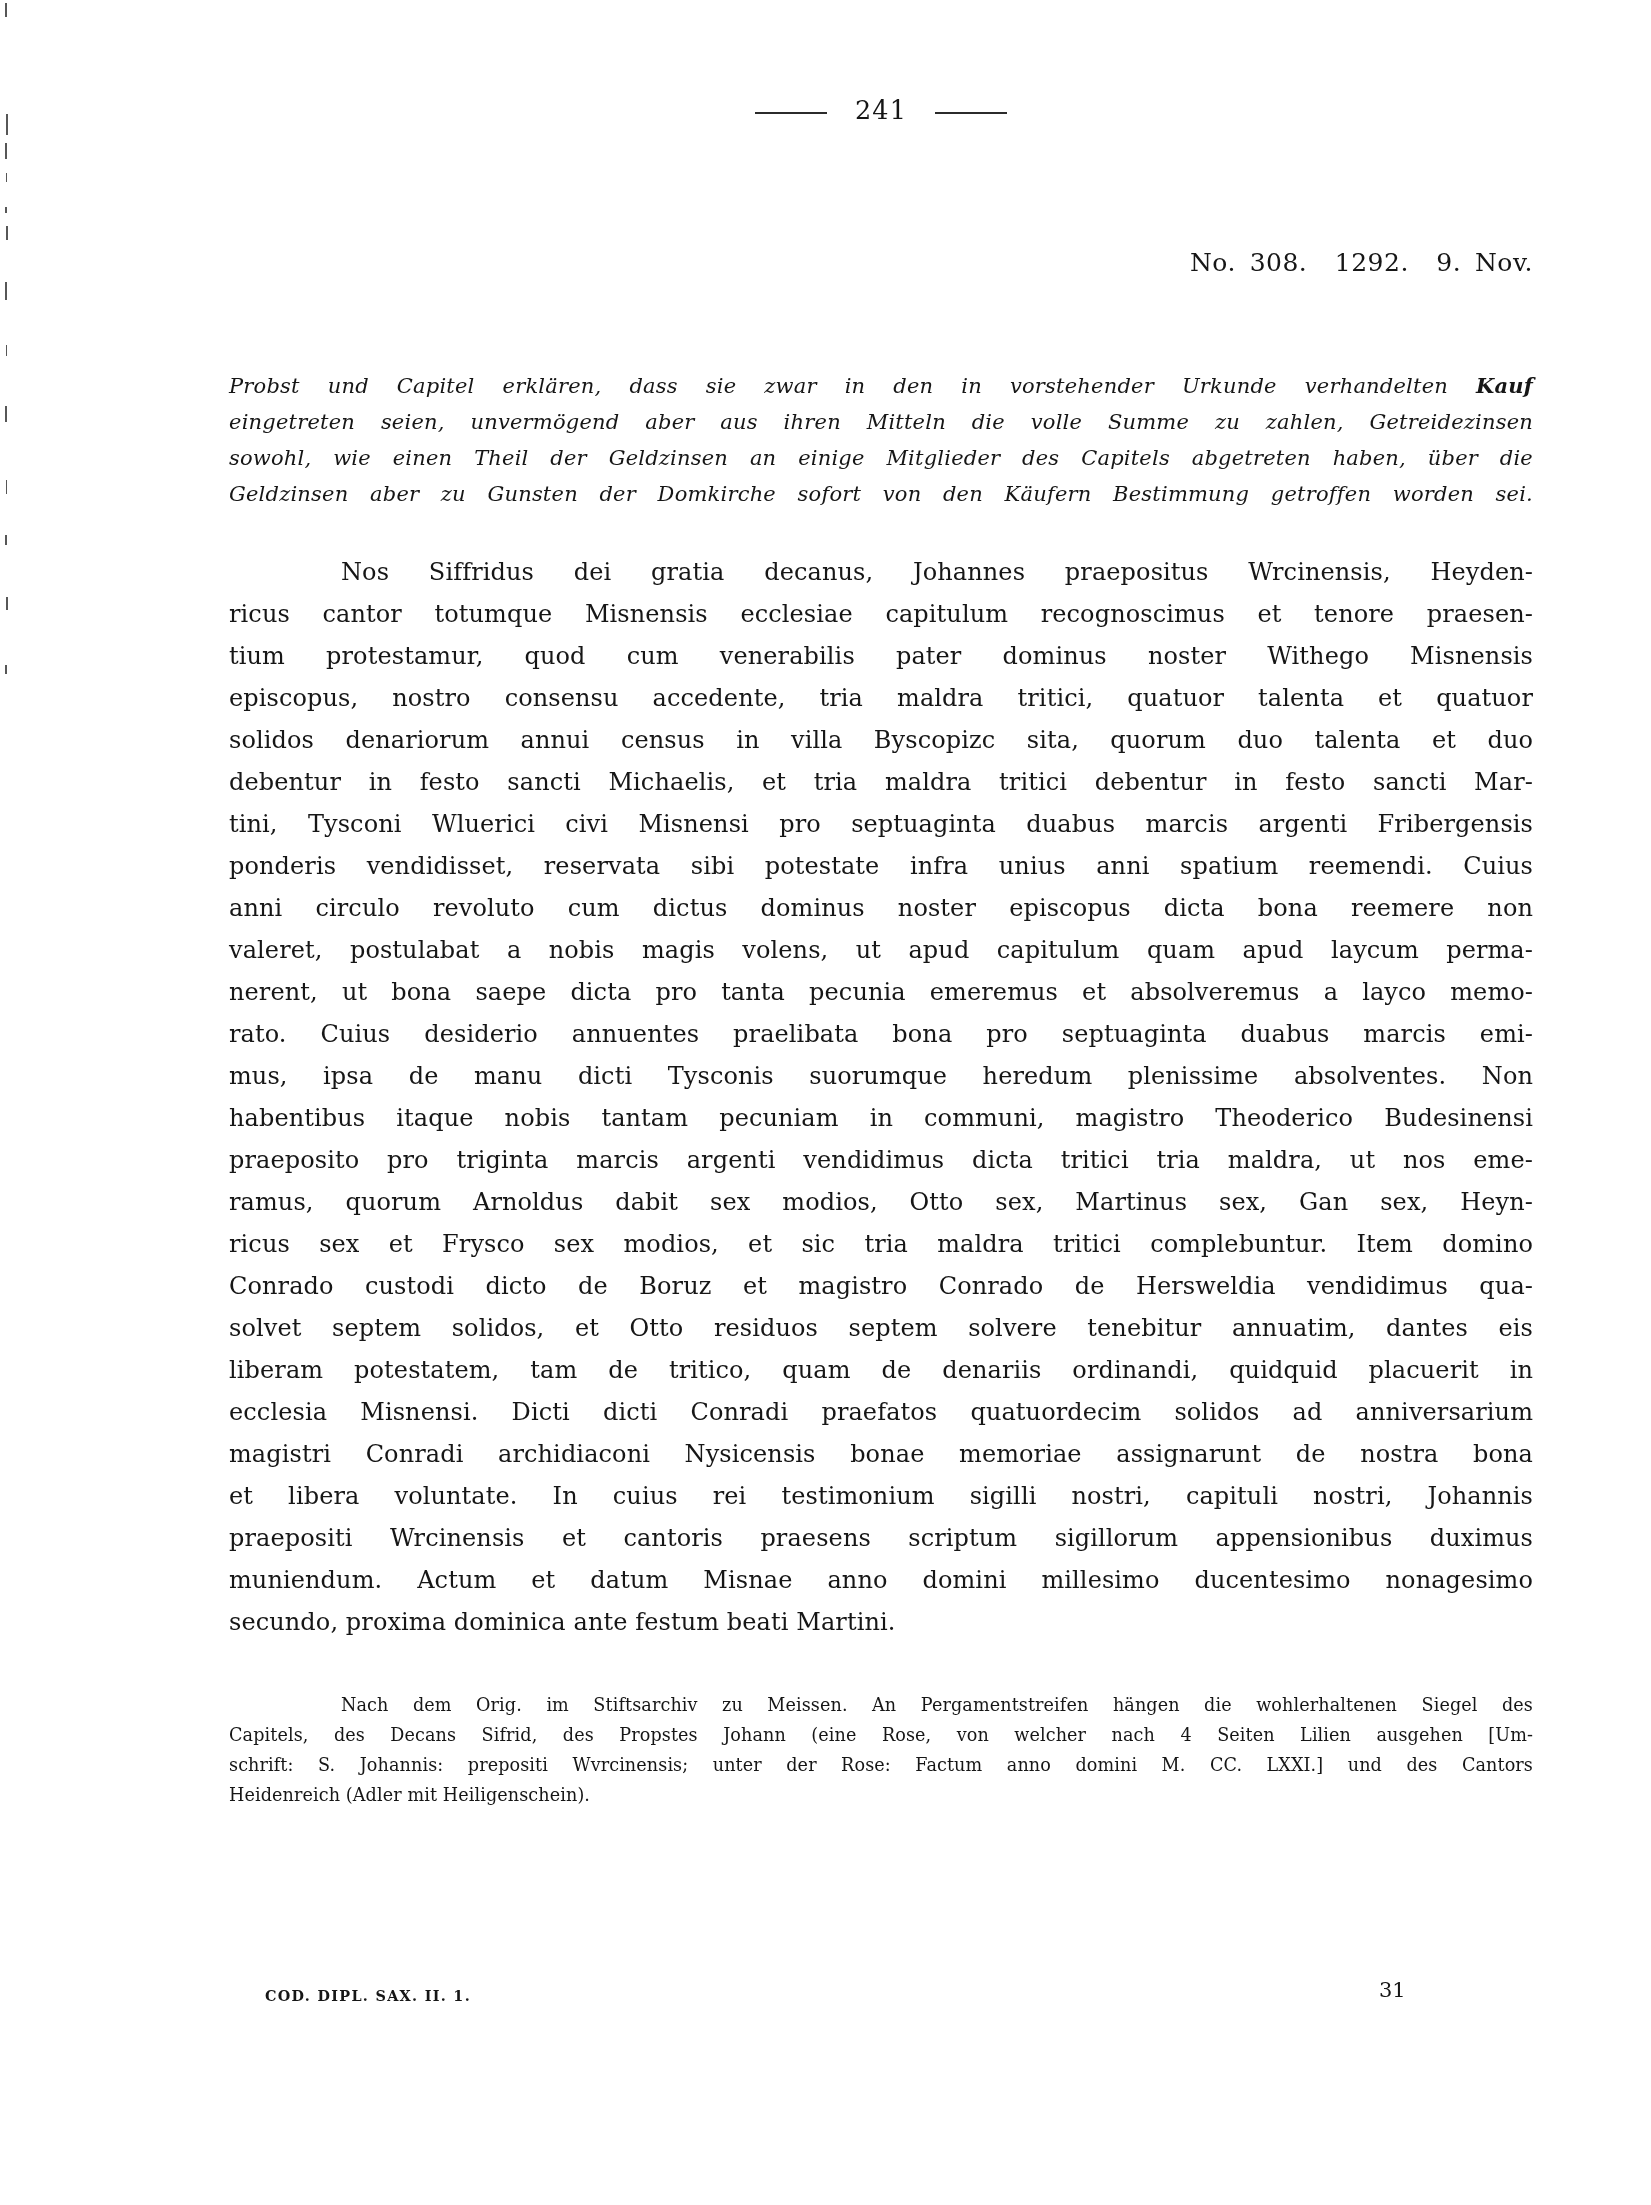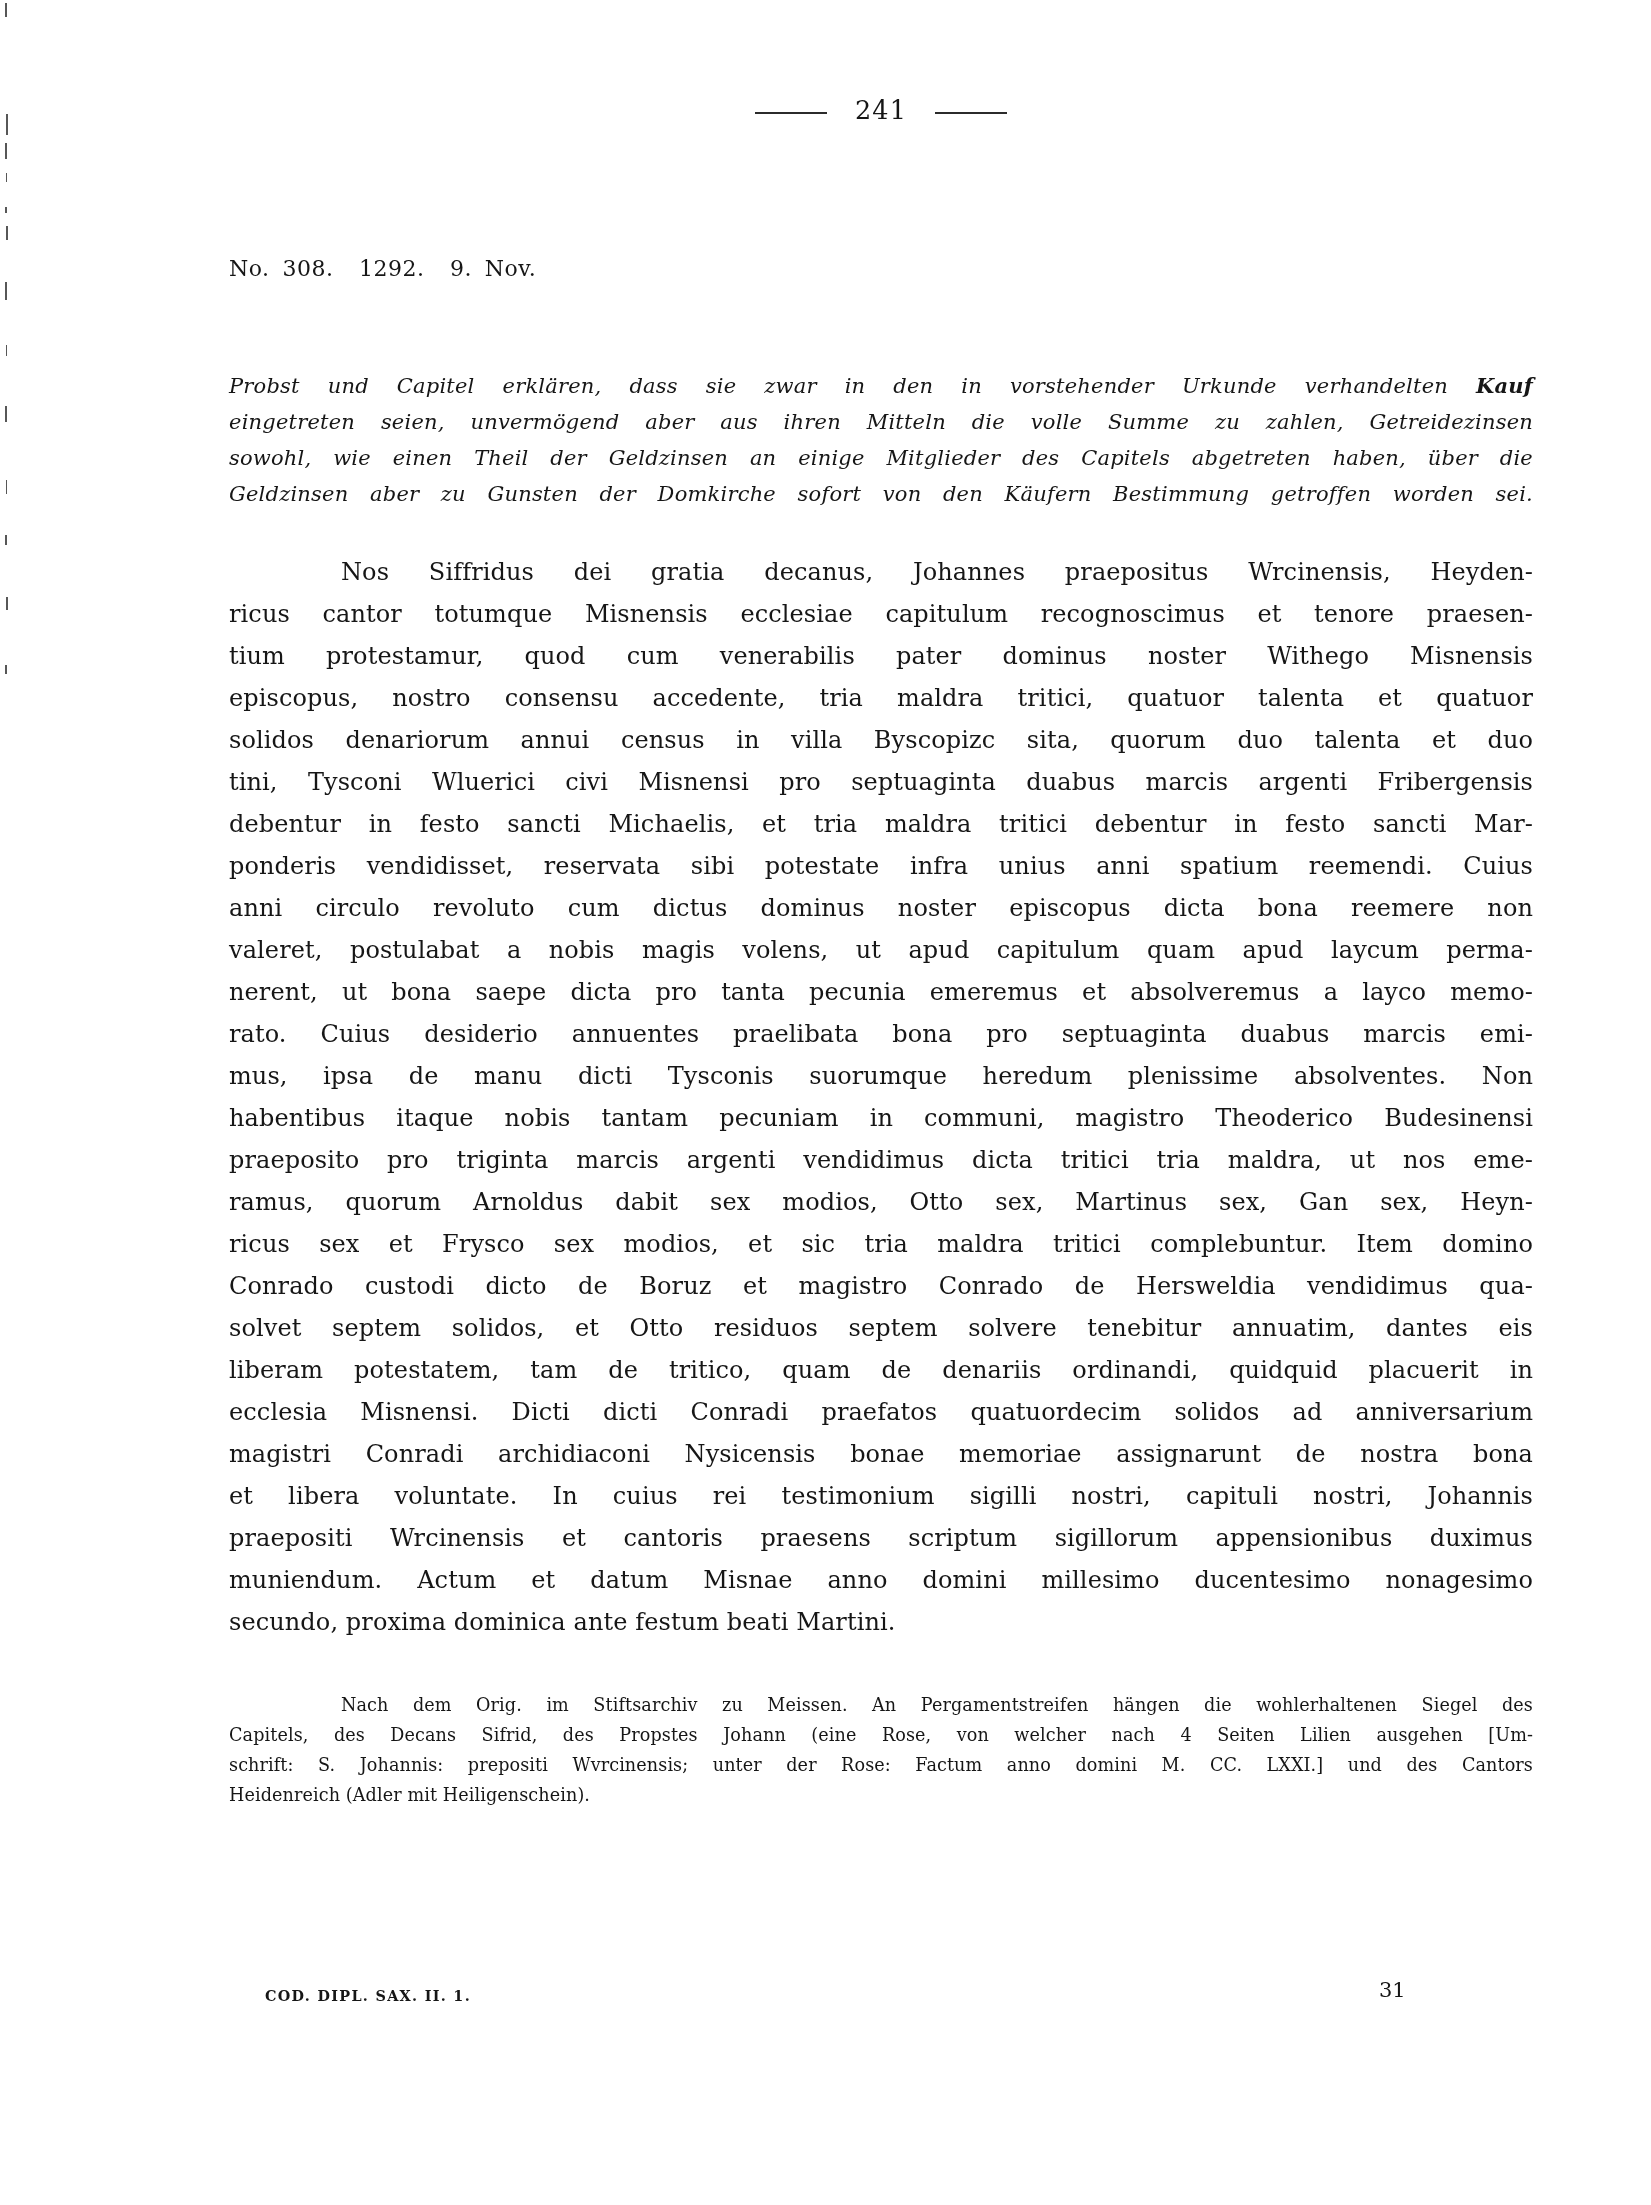--- a/index.html
+++ b/index.html
@@ -18,23 +18,23 @@
     position: absolute;
     top: 97px; left: 229px; width: 1304px;
     display: flex; align-items: center; justify-content: center; gap: 28px;
   }
   .header-rule { width: 72px; height: 2.1px; background: #2b2b2b; margin-top: 5.3px; }
   #page-num { font-size: 25.5px; line-height: 27px; letter-spacing: 1.1px; }
 
   
   #doc-title {
     position: absolute;
-    top: 256px; left: 229px; width: 1304px;
-    text-align: left;
-    font-size: 22px;
+    top: 248px; left: 229px; width: 1304px;
+    text-align: right;
+    font-size: 25px;
     white-space: pre;
     word-spacing: 5.3px;
     letter-spacing: 0.5px;
   }
 
   
   .block { position: absolute; left: 229px; width: 1304px; margin-top: 36px; }
   #summary-block { top: 332px; font-style: italic; font-size: 21px; line-height: 36px; letter-spacing: 0.2px; }
   #body-block    { top: 515px; font-size: 24px; line-height: 42px; letter-spacing: 0.1px; }
   #footnote-block{ top: 1654px; font-size: 17.6px; line-height: 30px; letter-spacing: 0.1px; }
@@ -77,22 +77,22 @@
       <div class="tline"><span>sowohl, wie einen Theil der Geldzinsen an einige Mitglieder des Capitels abgetreten haben, über die</span></div>
       <div class="tline"><span>Geldzinsen aber zu Gunsten der Domkirche sofort von den Käufern Bestimmung getroffen worden sei.</span></div>
     </div>
 
   <div id="body-block" class="block">
       <div class="tline indent"><span>Nos Siffridus dei gratia decanus, Johannes praepositus Wrcinensis, Heyden-</span></div>
       <div class="tline"><span>ricus cantor totumque Misnensis ecclesiae capitulum recognoscimus et tenore praesen-</span></div>
       <div class="tline"><span>tium protestamur, quod cum venerabilis pater dominus noster Withego Misnensis</span></div>
       <div class="tline"><span>episcopus, nostro consensu accedente, tria maldra tritici, quatuor talenta et quatuor</span></div>
       <div class="tline"><span>solidos denariorum annui census in villa Byscopizc sita, quorum duo talenta et duo</span></div>
+      <div class="tline"><span>debentur in festo sancti Michaelis, et tria maldra tritici debentur in festo sancti Mar-</span></div>
       <div class="tline"><span>tini, Tysconi Wluerici civi Misnensi pro septuaginta duabus marcis argenti Fribergensis</span></div>
-      <div class="tline"><span>debentur in festo sancti Michaelis, et tria maldra tritici debentur in festo sancti Mar-</span></div>
       <div class="tline"><span>ponderis vendidisset, reservata sibi potestate infra unius anni spatium reemendi. Cuius</span></div>
       <div class="tline"><span>anni circulo revoluto cum dictus dominus noster episcopus dicta bona reemere non</span></div>
       <div class="tline"><span>valeret, postulabat a nobis magis volens, ut apud capitulum quam apud laycum perma-</span></div>
       <div class="tline"><span>nerent, ut bona saepe dicta pro tanta pecunia emeremus et absolveremus a layco memo-</span></div>
       <div class="tline"><span>rato. Cuius desiderio annuentes praelibata bona pro septuaginta duabus marcis emi-</span></div>
       <div class="tline"><span>mus, ipsa de manu dicti Tysconis suorumque heredum plenissime absolventes. Non</span></div>
       <div class="tline"><span>habentibus itaque nobis tantam pecuniam in communi, magistro Theoderico Budesinensi</span></div>
       <div class="tline"><span>praeposito pro triginta marcis argenti vendidimus dicta tritici tria maldra, ut nos eme-</span></div>
       <div class="tline"><span>ramus, quorum Arnoldus dabit sex modios, Otto sex, Martinus sex, Gan sex, Heyn-</span></div>
       <div class="tline"><span>ricus sex et Frysco sex modios, et sic tria maldra tritici complebuntur. Item domino</span></div>

